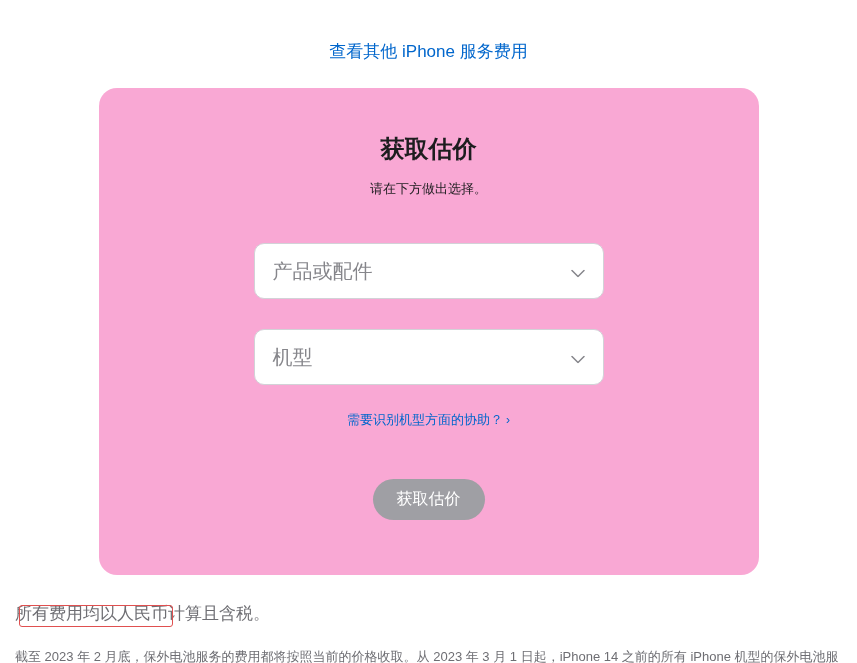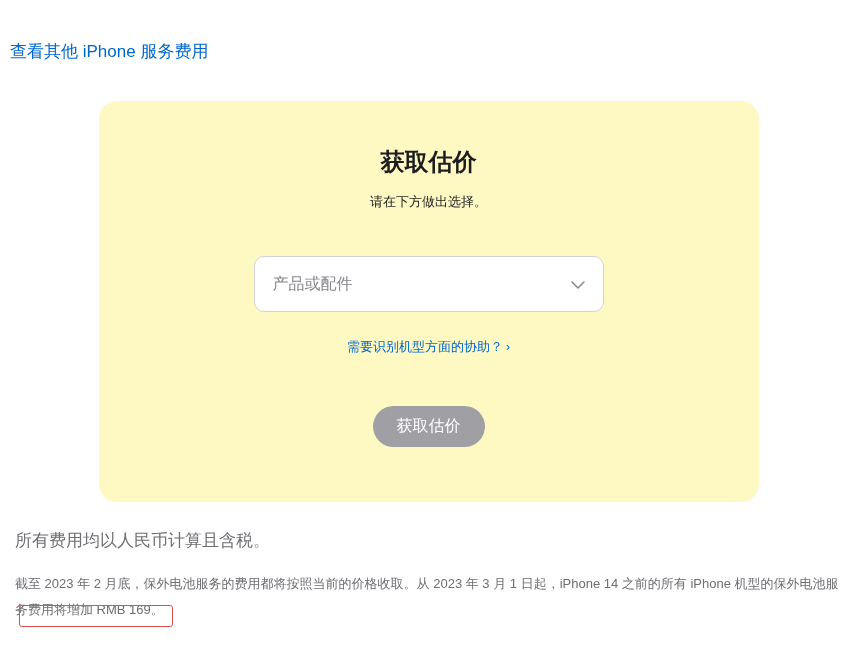--- a/index.html
+++ b/index.html
@@ -12,31 +12,31 @@
       background: #ffffff;
       width: 857px;
       height: 663px;
       overflow: hidden;
     }
     .container {
       width: 100%;
       padding: 0 10px;
     }
     .top-link {
-      text-align: left;
+      text-align: center;
       margin-top: 40px;
-      margin-bottom: 38px;
+      margin-bottom: 25px;
     }
     .top-link a {
       color: #0066cc;
       text-decoration: none;
       font-size: 17px;
     }
     .card {
-      background: #fef9c3;
+      background: #f9a8d4;
       border-radius: 18px;
       width: 660px;
       margin: 0 auto;
       padding: 45px 60px 55px;
       text-align: center;
     }
     .card-title {
       font-size: 24px;
       font-weight: 600;
       color: #1d1d1f;
@@ -52,21 +52,21 @@
       width: 350px;
       margin: 0 auto 30px;
     }
     .select-box {
       width: 100%;
       height: 56px;
       background: #ffffff;
       border: 1px solid #d2d2d7;
       border-radius: 10px;
       padding: 0 40px 0 18px;
-      font-size: 16px;
+      font-size: 20px;
       color: #86868b;
       text-align: left;
       display: flex;
       align-items: center;
       cursor: pointer;
       position: relative;
     }
     .select-box .chevron {
       position: absolute;
       right: 18px;
@@ -132,20 +132,30 @@
       <div class="select-box">
         <span>产品或配件</span>
         <span class="chevron">
           <svg width="14" height="8" viewBox="0 0 14 8" fill="none">
               <path d="M1 1L7 7L13 1" stroke="#86868b" stroke-width="1.5" stroke-linecap="round" stroke-linejoin="round"></path>
             </svg>
         </span>
       </div>
     </div>
 
+    <div class="select-wrapper">
+      <div class="select-box">
+        <span>机型</span>
+        <span class="chevron">
+          <svg width="14" height="8" viewBox="0 0 14 8" fill="none">
+              <path d="M1 1L7 7L13 1" stroke="#86868b" stroke-width="1.5" stroke-linecap="round" stroke-linejoin="round"></path>
+            </svg>
+        </span>
+      </div>
+    </div>
 
     <div class="help-link">
       <a href="#">
         <span>需要识别机型方面的协助？</span><span class="chevron-right">›</span>
       </a>
     </div>
 
     <button class="submit-btn">获取估价</button>
   </div>
 

